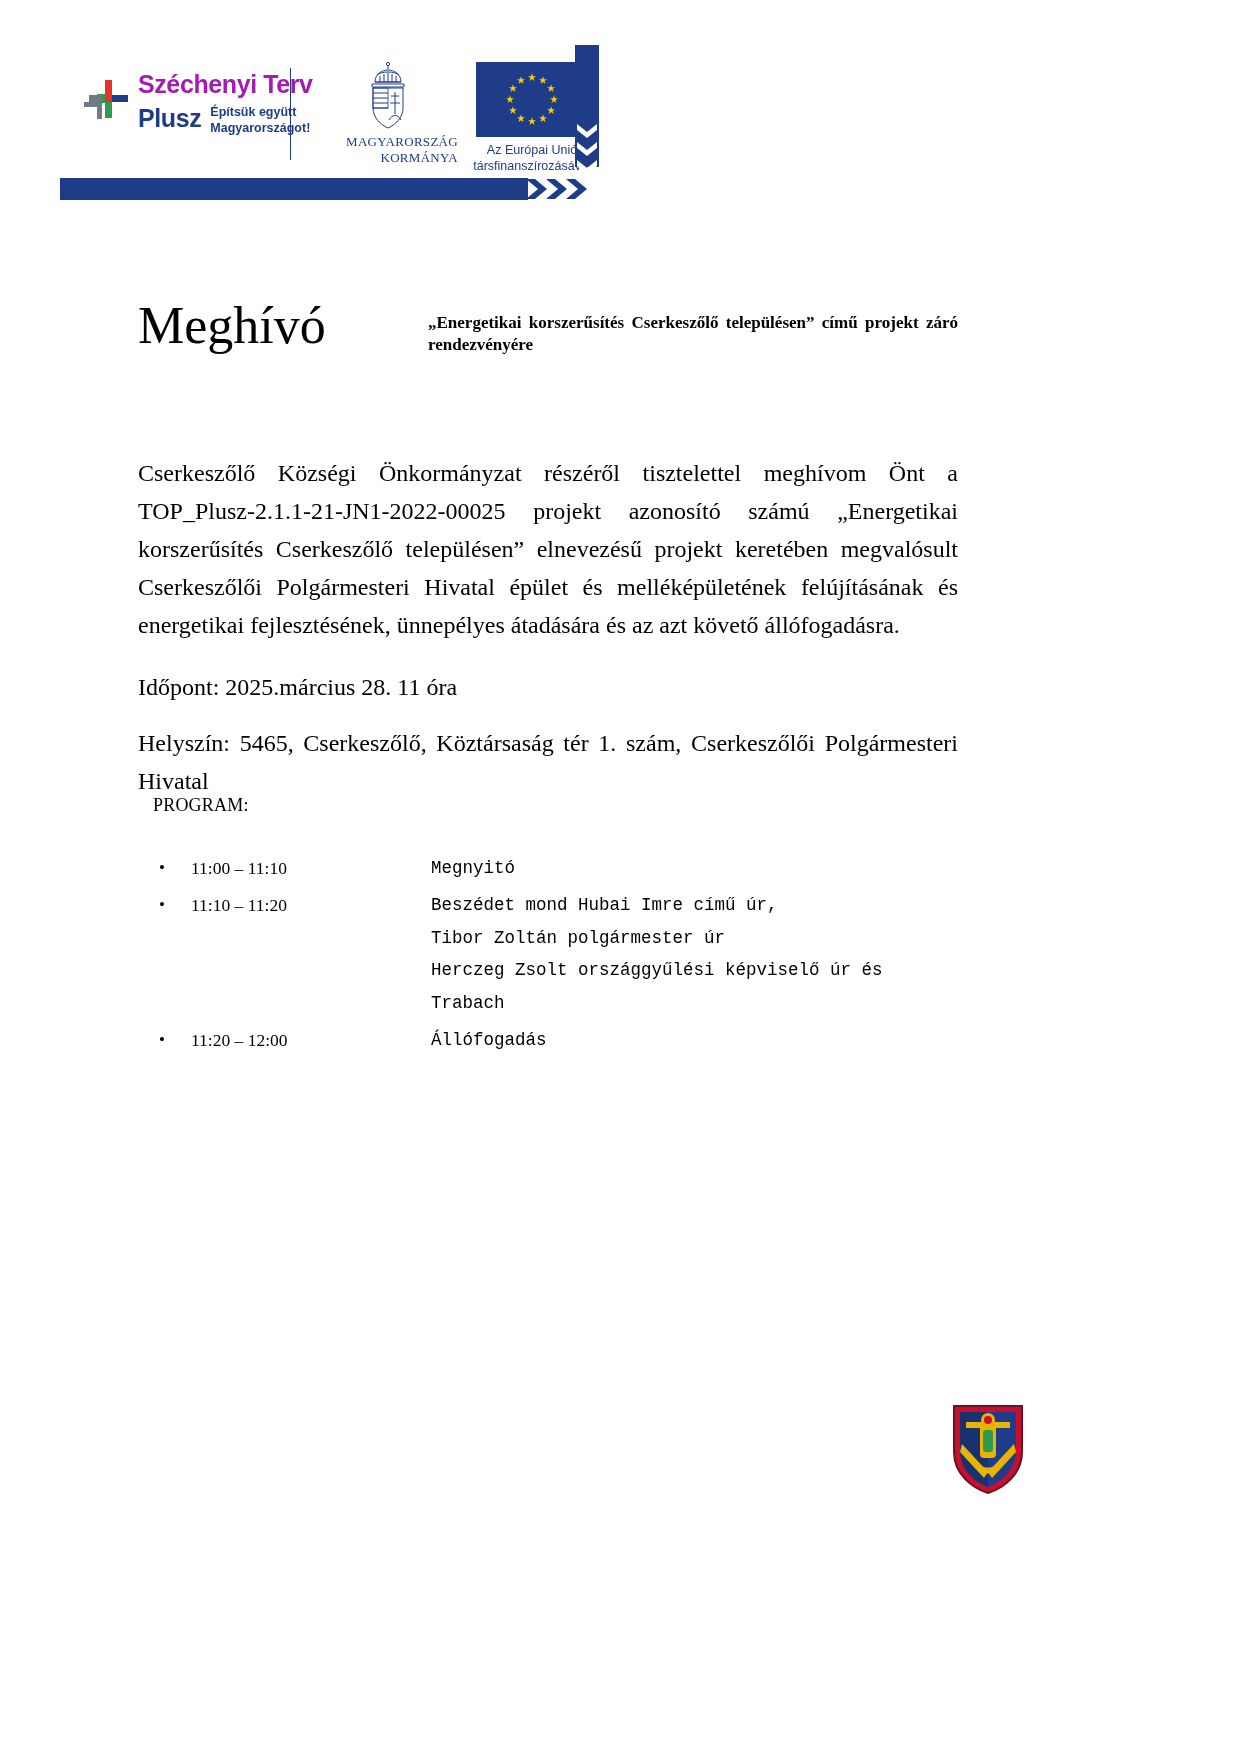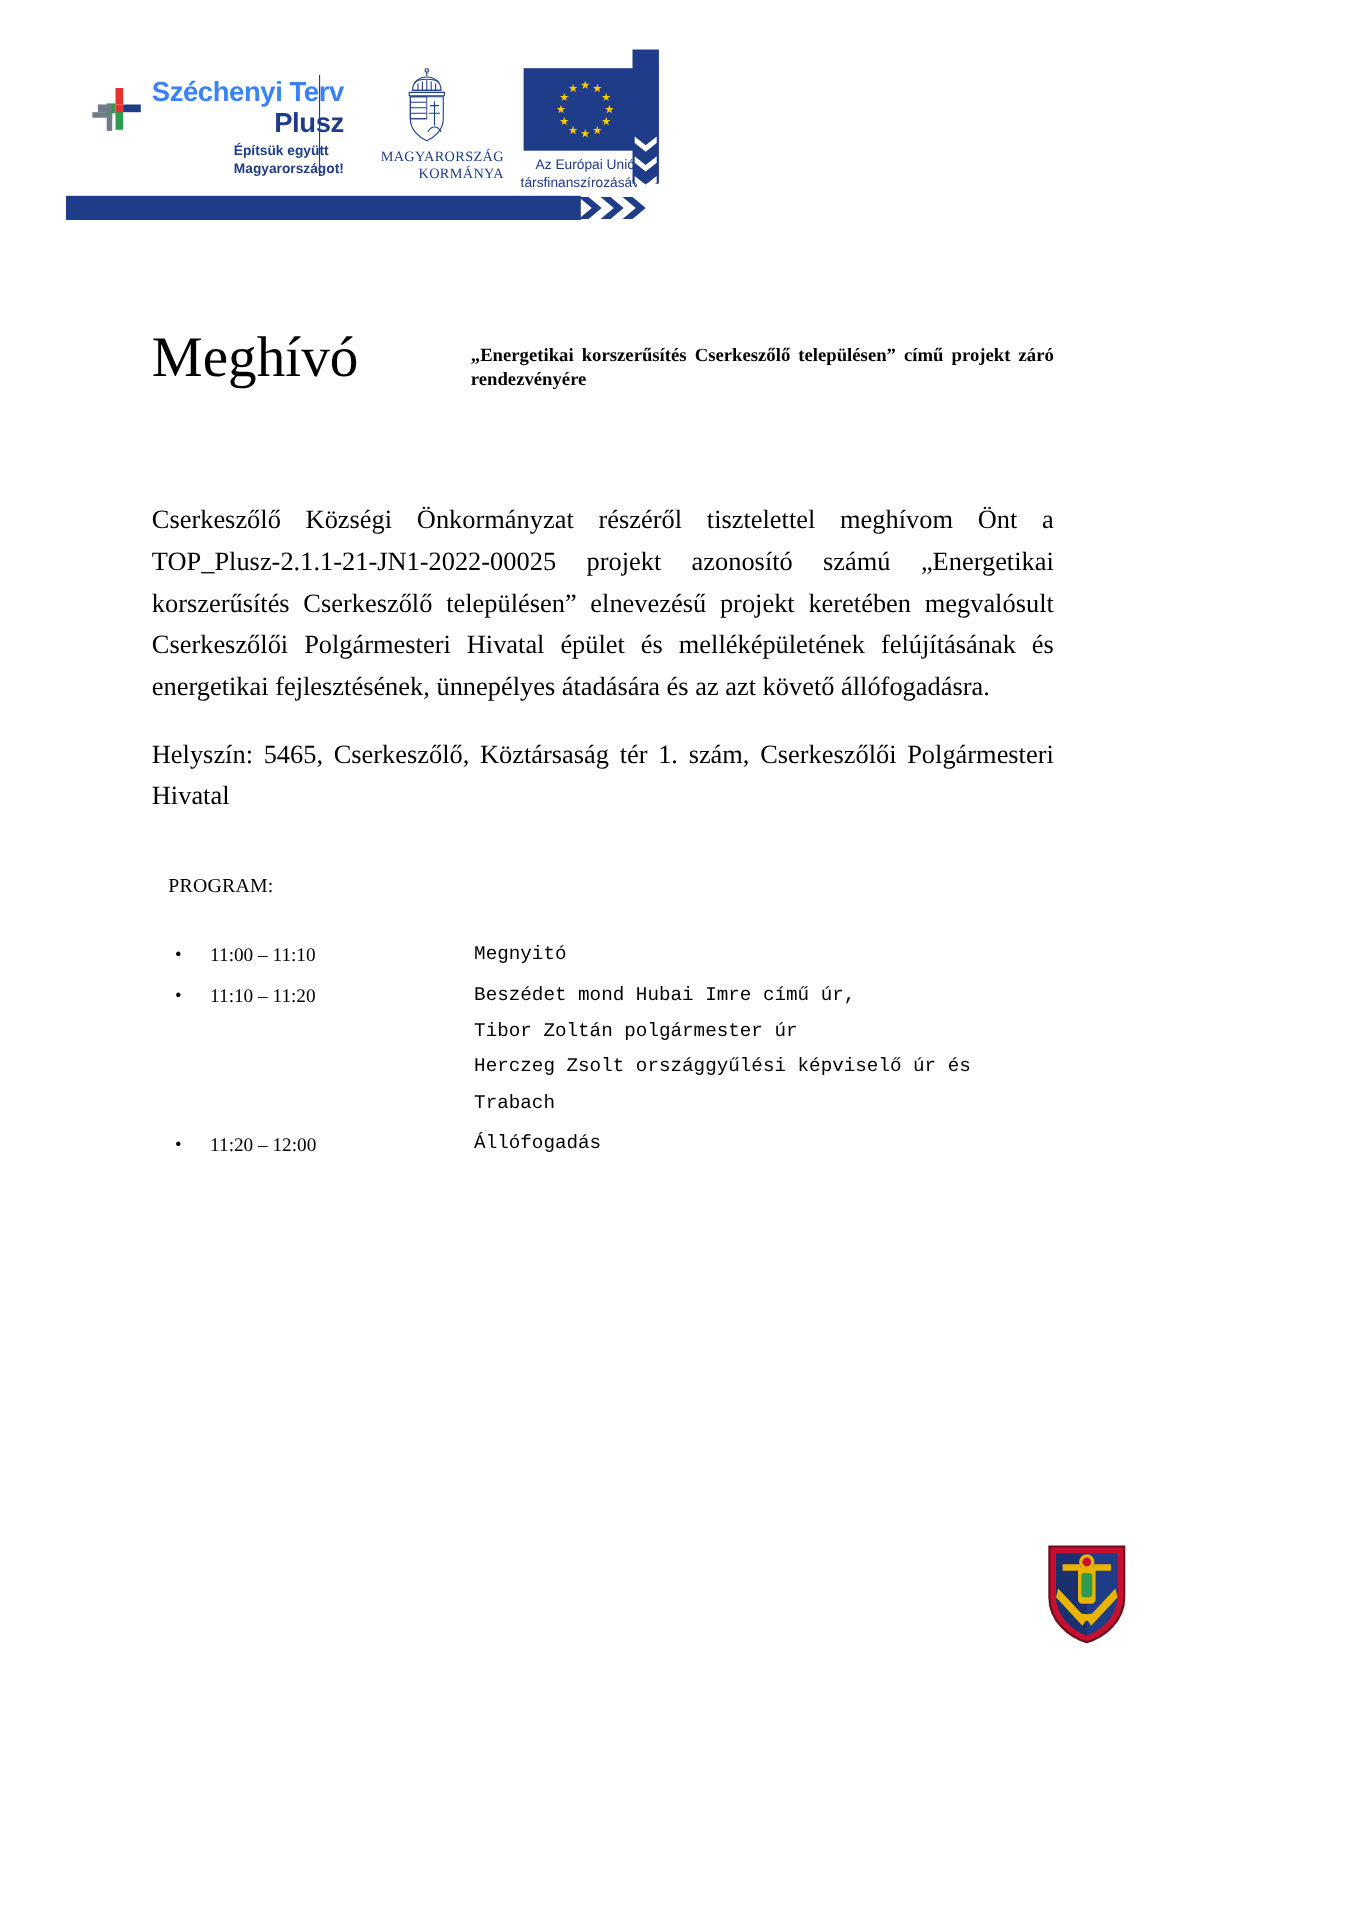--- a/index.html
+++ b/index.html
@@ -47,31 +47,30 @@
   .sz-red   { background: #e8322d; }
   .sz-green { background: #2e9b4e; }
   .sz-blue  { background: #1f3c88; }
   .sz-gray  { background: #6f7b86; }
 
   #szechenyi-text {
     line-height: 1;
     font-family: "Liberation Sans", sans-serif;
   }
   .sz-line1 {
-    color: #3b82f6;
+    color: #a21caf;
     font-weight: bold;
     font-size: 25px;
     letter-spacing: -0.4px;
     white-space: nowrap;
   }
   .sz-row2 {
     display: flex;
-    align-items: flex-end;
+    align-items: center;
     margin-top: 3px;
-    flex-direction: column;
   }
   .sz-plusz {
     color: #1f3c88;
     font-weight: bold;
     font-size: 25px;
     letter-spacing: -0.4px;
   }
   .sz-tag {
     color: #1f3c88;
     font-weight: bold;
@@ -366,20 +365,21 @@
   </svg>
 </div>
 
 <div id="title-row">
   <div id="doc-title">Meghívó</div>
   <div id="doc-subtitle">„Energetikai korszerűsítés Cserkeszőlő településen” című projekt záró rendezvényére</div>
 </div>
 
 <div id="body-text">
   <p class="para para-lead">Cserkeszőlő Községi Önkormányzat részéről tisztelettel meghívom Önt a TOP_Plusz-2.1.1-21-JN1-2022-00025 projekt azonosító számú „Energetikai korszerűsítés Cserkeszőlő településen” elnevezésű projekt keretében megvalósult Cserkeszőlői Polgármesteri Hivatal épület és melléképületének felújításának és energetikai fejlesztésének, ünnepélyes átadására és az azt követő állófogadásra.</p>
+  <p class="para">Időpont: 2025.március 28. 11 óra</p>
   <p class="para">Helyszín: 5465, Cserkeszőlő, Köztársaság tér 1. szám, Cserkeszőlői Polgármesteri Hivatal</p>
 </div>
 
 <div id="program-section">
   <div id="program-heading">PROGRAM:</div>
   <ul id="program-list">
       <li class="program-item">
         <span class="program-bullet">•</span>
         <span class="program-time">11:00 – 11:10</span>
         <span class="program-desc">

